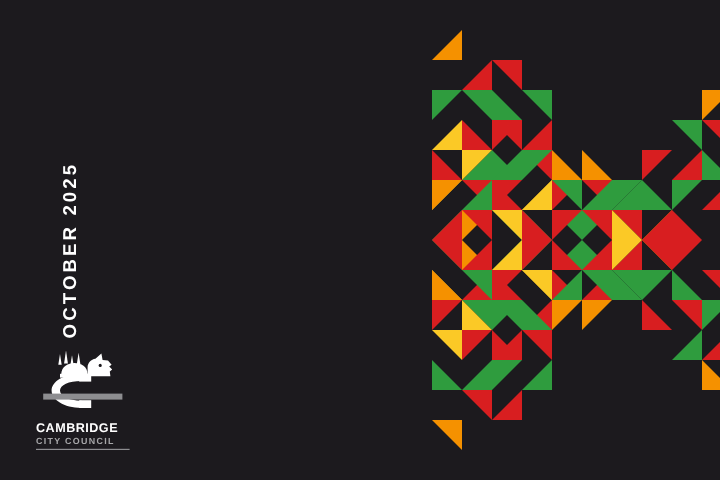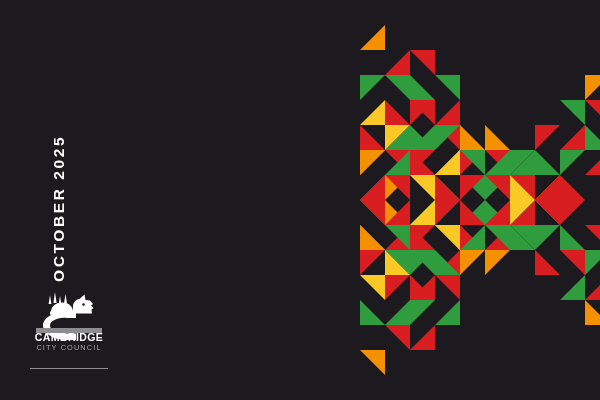--- a/index.html
+++ b/index.html
@@ -80,41 +80,41 @@
     height: 75px;
   }
   #logo-mark {
     display: block;
     width: 78px;
     height: 50px;
   }
   #logo-wordmark {
     position: absolute;
     left: 0;
-    top: 40px;
+    top: 60px;
     width: 78px;
-    text-align: center;
+    text-align: left;
   }
   #logo-name {
     display: block;
     color: #ffffff;
     font-size: 10.5px;
     font-weight: bold;
     letter-spacing: 0.4px;
     line-height: 12px;
   }
   #logo-sub {
     display: block;
     color: #a7a7a9;
     font-size: 7.4px;
-    font-weight: normal;
+    font-weight: bold;
     letter-spacing: 1.1px;
     line-height: 10px;
     border-bottom: 1.5px solid #8d8d90;
-    padding-bottom: 15px;
+    padding-bottom: 1px;
   }
 </style>
 </head>
 <body>
 
 <div id="poster">
 
   <svg id="pattern" viewBox="0 0 240 400" width="240" height="400" aria-hidden="true">
       <polygon points="0,150 25,150 0,175" fill="#fbc926"></polygon>
       <polygon points="0,225 25,250 0,250" fill="#fbc926"></polygon>

